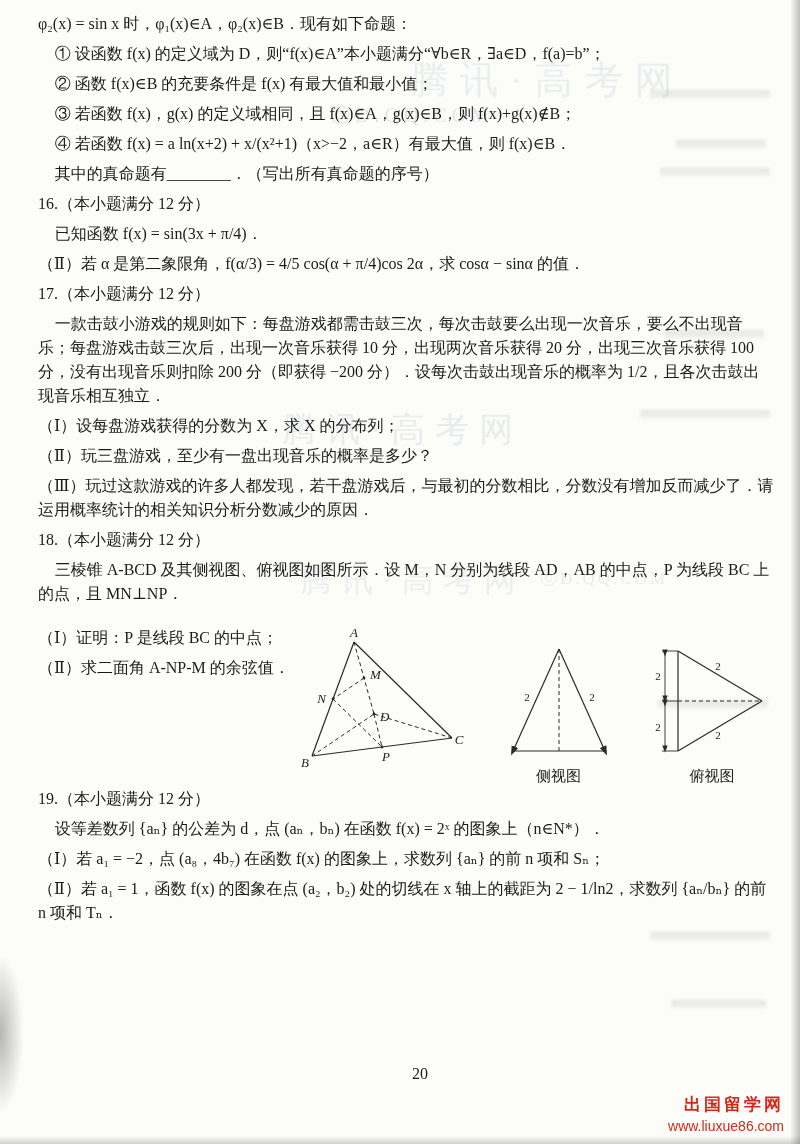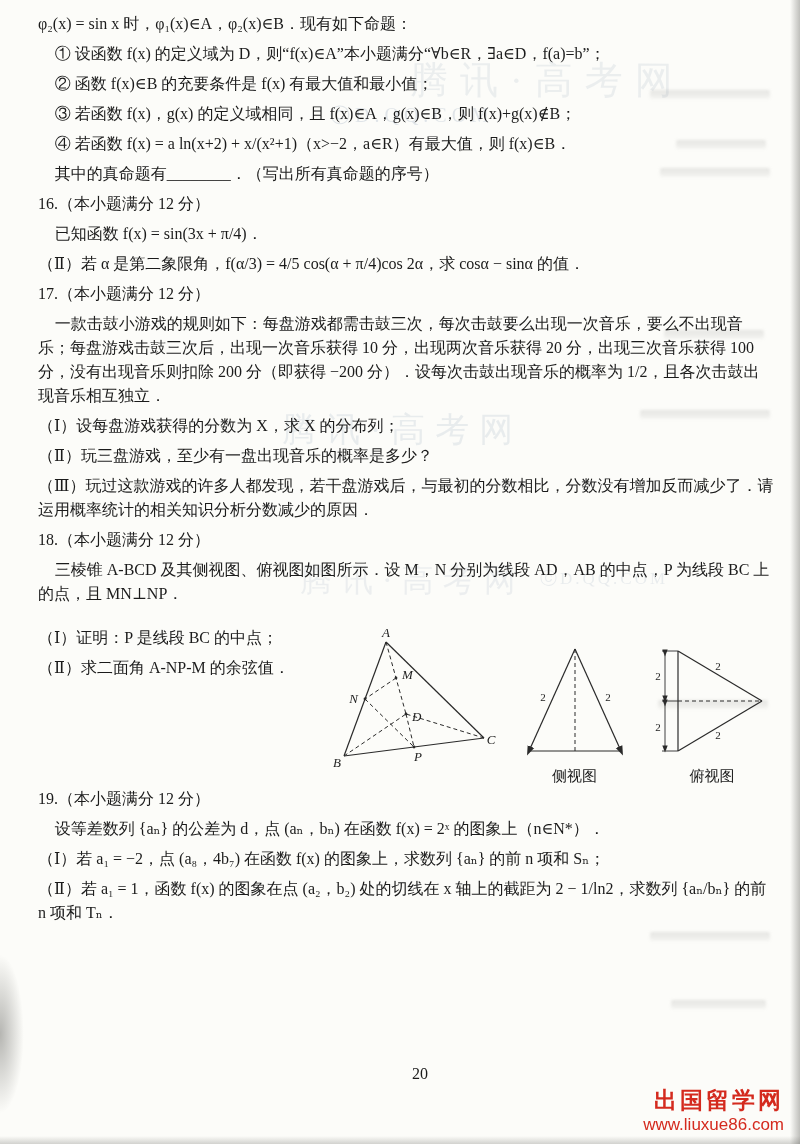--- a/index.html
+++ b/index.html
@@ -8,21 +8,21 @@
     background:#fcfcf9; overflow:hidden; color:#1b1b1b;
     font-family:"Liberation Serif","DejaVu Serif",serif;
     font-size:16px; line-height:1.5;
   }
   .content { position:relative; z-index:2; padding:12px 26px 0 38px; }
   .content p { margin:0 0 6px 0; }
   .tind1 { text-indent:1.05em; }
   .phead { margin:12px 0 6px -28px; }
   .section-head { font-weight:700; margin:14px 0 8px -28px; }
 
-  .row18 { display:flex; margin-top:20px;gap:32px; }
+  .row18 { display:flex; margin-top:20px; }
   .col18-text { width:252px; flex:none; }
   .col18-figs { flex:1; display:flex; justify-content:space-between; align-items:flex-end; padding-right:2px; }
   .fig { text-align:center; }
   .fig-cap { font-size:15px; margin-top:-2px; }
 
   svg { display:block; }
   svg text { font-family:"Liberation Serif","DejaVu Serif",serif; fill:#222; }
   .vlabel { font-style:italic; font-size:13px; }
   .dimlabel { font-size:11px; }
 
@@ -48,23 +48,23 @@
   
   .edge-right  { position:absolute; z-index:3; top:0; right:0; width:10px; height:100%;
                  background:linear-gradient(to right, rgba(0,0,0,0), rgba(60,60,55,.32)); }
   .edge-bottom { position:absolute; z-index:3; left:0; bottom:0; width:100%; height:8px;
                  background:linear-gradient(to bottom, rgba(0,0,0,0), rgba(60,60,55,.22)); }
   .corner-bl   { position:absolute; z-index:3; left:0; bottom:30px; width:24px; height:160px;
                  background:radial-gradient(ellipse at 0% 50%, rgba(50,50,45,.35), rgba(0,0,0,0) 70%); }
 
   .page-num { position:absolute; z-index:2; bottom:58px; left:0; width:100%; text-align:center; font-size:16px;padding-left:20px; }
   .site-name { position:absolute; z-index:2; right:16px; bottom:27px; color:#d42a1e;
-               font-size:23px; font-weight:700; letter-spacing:3px;
+               font-size:17px; font-weight:700; letter-spacing:3px;
                font-family:"Liberation Sans","DejaVu Sans",sans-serif; }
-  .site-url  { position:absolute; z-index:2; right:16px; bottom:7px; color:#d42a1e; font-size:17px;
+  .site-url  { position:absolute; z-index:2; right:16px; bottom:7px; color:#d42a1e; font-size:14px;
                font-family:"Liberation Sans","DejaVu Sans",sans-serif; }
 </style>
 </head>
 <body>
 
 <div class="page">
 
   <div class="wm wm-brand1">腾讯·高考网</div>
   <div class="wm wm-copy1">ⓒD.QQ.COM</div>
   <div class="wm wm-brand2">腾讯·高考网</div>

